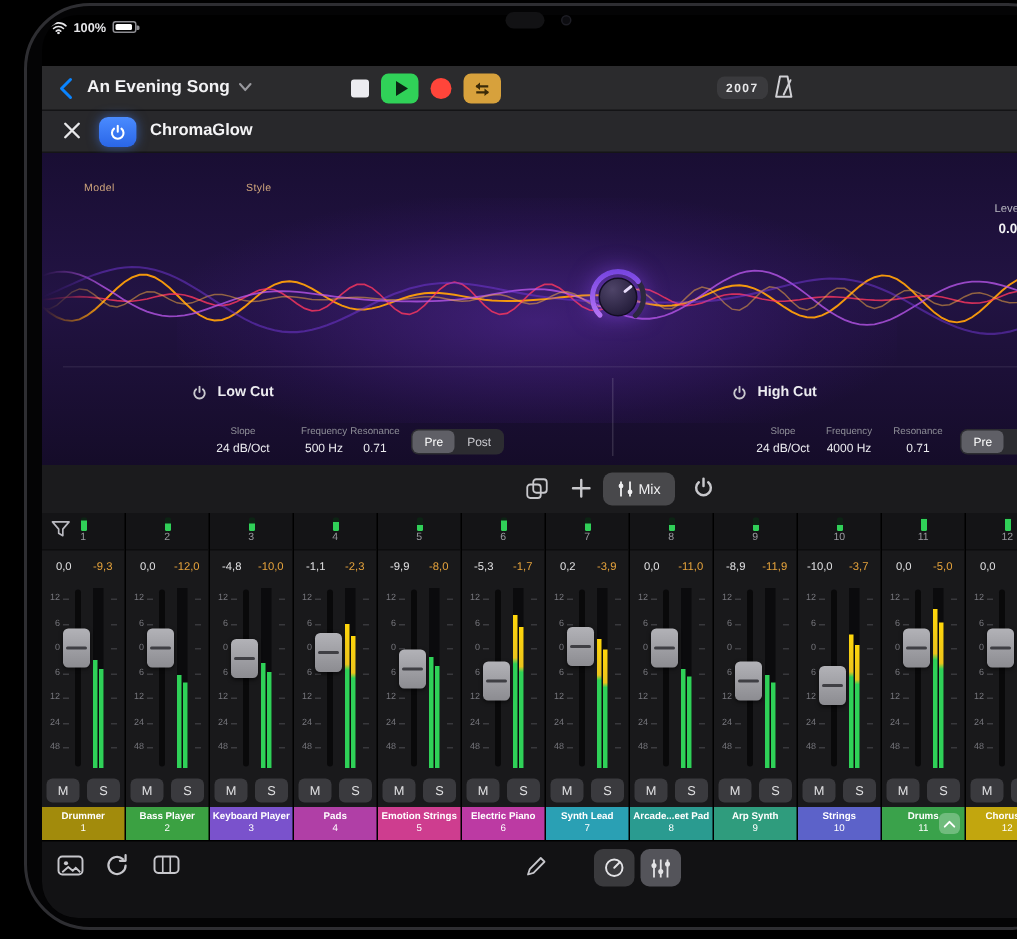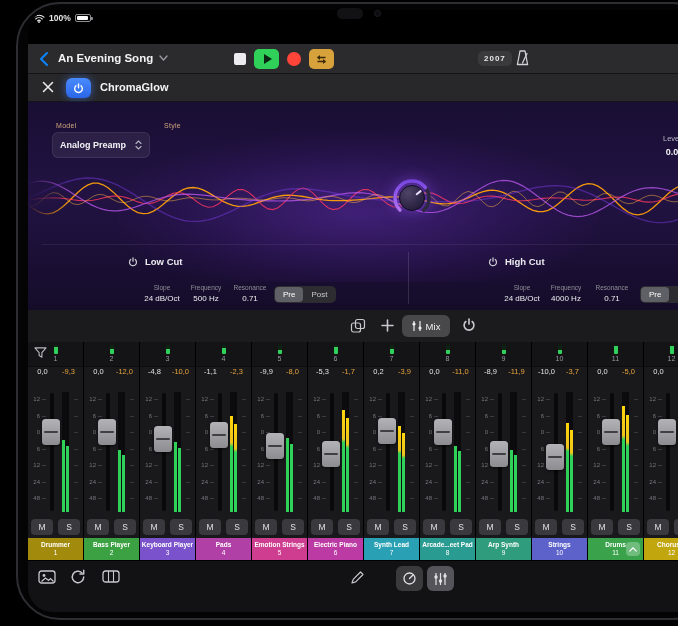--- a/index.html
+++ b/index.html
@@ -86,21 +86,21 @@
           display:flex;align-items:center;justify-content:center;gap:4px;color:#f0f0f2;font-size:9.5px;}
   .icobtn{color:#c8c8cc;position:absolute;}
 
   
   .strips{position:absolute;left:0;top:332px;display:flex;}
   .strip{width:56px;flex:0 0 56px;position:relative;border-right:1px solid rgba(0,0,0,.55);}
   .s-bridge{height:24px;background:#141416;position:relative;}
   .mini-meter{position:absolute;left:26px;top:3px;width:4px;height:9px;background:#0d2414;border-radius:1px;overflow:hidden;}
   .mini-meter i{position:absolute;bottom:0;left:0;right:0;background:#30d158;}
   .ch-num{position:absolute;top:13px;left:0;right:0;text-align:center;font-size:7px;color:#9a9aa0;}
-  .s-values{height:22px;background:#19191b;display:flex;align-items:flex-start;justify-content:center;gap:4px;border-top:1px solid #0d0d0e;}
+  .s-values{height:22px;background:#19191b;display:flex;align-items:center;justify-content:center;gap:4px;border-top:1px solid #0d0d0e;}
   .s-values span{font-size:7.5px;min-width:22px;text-align:center;}
   .s-values .val{color:#e0e0e2;}
   .s-values .peak{color:#e6a33c;}
   .s-fader{height:128px;background:#19191b;position:relative;}
   .rlab{position:absolute;right:43px;font-size:6px;color:#77777d;line-height:6px;}
   .rtick{position:absolute;left:14px;width:4px;height:1px;background:#3c3c40;}
   .rtick2{position:absolute;left:46px;width:4px;height:1px;background:#38383c;}
   .slot{position:absolute;left:22px;top:5px;bottom:5px;width:4px;background:#09090a;border-radius:2px;}
   .meter{position:absolute;left:34px;top:4px;bottom:4px;width:7px;background:#0b0b0d;}
   .mbar{position:absolute;bottom:0;width:3px;background:#2fd158;}
@@ -194,26 +194,20 @@
           <svg id="wave-svg" width="690" height="78" viewBox="0 0 690 78">
               <path d="M0 39 L0 44.4 L5 48.4 L10 51.5 L15 53.4 L20 53.9 L25 52.9 L30 50.3 L35 46.6 L40 42.0 L45 37.0 L50 32.2 L55 28.0 L60 24.9 L65 23.2 L70 23.2 L75 24.8 L80 27.8 L85 31.9 L90 36.7 L95 41.7 L100 46.3 L105 50.0 L110 52.6 L115 53.7 L120 53.3 L125 51.4 L130 48.4 L135 44.6 L140 40.3 L145 36.2 L150 32.5 L155 29.7 L160 28.0 L165 27.5 L170 28.2 L175 29.9 L180 32.4 L185 35.4 L190 38.5 L195 41.4 L200 43.7 L205 45.4 L210 46.3 L215 46.3 L220 45.6 L225 44.4 L230 42.7 L235 40.9 L240 39.1 L245 37.5 L250 36.3 L255 35.5 L260 35.2 L265 35.3 L270 35.8 L275 36.5 L280 37.4 L285 38.3 L290 39.1 L295 39.8 L300 40.3 L305 40.6 L310 40.7 L315 40.7 L320 40.5 L325 40.2 L330 39.8 L335 39.4 L340 38.9 L345 38.3 L350 37.8 L355 37.4 L360 37.0 L365 36.8 L370 36.8 L375 37.1 L380 37.6 L385 38.4 L390 39.4 L395 40.5 L400 41.7 L405 42.7 L410 43.5 L415 43.9 L420 43.7 L425 43.0 L430 41.7 L435 39.9 L440 37.8 L445 35.6 L450 33.4 L455 31.7 L460 30.5 L465 30.2 L470 30.8 L475 32.4 L480 34.8 L485 37.9 L490 41.4 L495 44.8 L500 47.9 L505 50.3 L510 51.5 L515 51.6 L520 50.3 L525 47.7 L530 44.1 L535 39.8 L540 35.2 L545 30.9 L550 27.3 L555 24.8 L560 23.6 L565 24.1 L570 26.1 L575 29.5 L580 33.9 L585 38.8 L590 43.8 L595 48.4 L600 52.0 L605 54.2 L610 54.9 L615 54.0 L620 51.5 L625 47.8 L630 43.3 L635 38.5 L640 33.8 L645 29.8 L650 26.8 L655 25.2 L660 25.0 L665 26.2 L670 28.7 L675 32.1 L680 36.0 L685 40.0 L690 43.6" fill="none" stroke="#ff9f0a" stroke-width="1.3" opacity="0.95"></path>
               <path d="M0 39 L0 39.8 L5 39.4 L10 38.8 L15 38.3 L20 38.0 L25 37.8 L30 38.0 L35 38.4 L40 39.0 L45 39.8 L50 40.4 L55 40.8 L60 40.8 L65 40.2 L70 39.3 L75 38.0 L80 36.9 L85 36.1 L90 36.0 L95 36.7 L100 38.1 L105 40.0 L110 41.9 L115 43.3 L120 43.7 L125 42.9 L130 41.0 L135 38.4 L140 35.6 L145 33.4 L150 32.5 L155 33.2 L160 35.5 L165 38.8 L170 42.5 L175 45.6 L180 47.2 L185 46.8 L190 44.3 L195 40.4 L200 35.9 L205 32.0 L210 29.6 L215 29.6 L220 31.9 L225 36.0 L230 41.1 L235 45.8 L240 48.9 L245 49.6 L250 47.7 L255 43.6 L260 38.3 L265 33.1 L270 29.4 L275 28.0 L280 29.4 L285 33.1 L290 38.3 L295 43.6 L300 47.7 L305 49.6 L310 48.9 L315 45.8 L320 41.1 L325 36.0 L330 31.9 L335 29.6 L340 29.6 L345 32.0 L350 35.9 L355 40.4 L360 44.3 L365 46.7 L370 47.1 L375 45.6 L380 42.5 L385 38.8 L390 35.5 L395 33.2 L400 32.5 L405 33.4 L410 35.6 L415 38.4 L420 41.0 L425 42.9 L430 43.7 L435 43.2 L440 41.9 L445 40.0 L450 38.1 L455 36.7 L460 36.0 L465 36.1 L470 36.9 L475 38.1 L480 39.3 L485 40.2 L490 40.8 L495 40.8 L500 40.4 L505 39.8 L510 39.0 L515 38.4 L520 38.0 L525 37.8 L530 38.0 L535 38.3 L540 38.8 L545 39.4 L550 39.8 L555 40.1 L560 40.2 L565 39.9 L570 39.4 L575 38.7 L580 37.9 L585 37.3 L590 37.1 L595 37.3 L600 38.0 L605 39.2 L610 40.4 L615 41.6 L620 42.1 L625 42.0 L630 41.0 L635 39.3 L640 37.3 L645 35.4 L650 34.3 L655 34.3 L660 35.6 L665 37.9 L670 40.7 L675 43.4 L680 45.2 L685 45.6 L690 44.3" fill="none" stroke="#ff375f" stroke-width="1.1" opacity="0.8"></path>
               <path d="M0 39 L0 23.9 L5 22.2 L10 21.3 L15 21.1 L20 21.8 L25 23.1 L30 25.1 L35 27.7 L40 30.6 L45 33.7 L50 36.9 L55 40.1 L60 43.0 L65 45.6 L70 47.7 L75 49.3 L80 50.4 L85 50.9 L90 50.8 L95 50.2 L100 49.2 L105 47.8 L110 46.1 L115 44.3 L120 42.5 L125 40.7 L130 39.0 L135 37.5 L140 36.3 L145 35.3 L150 34.6 L155 34.3 L160 34.1 L165 34.3 L170 34.6 L175 35.1 L180 35.7 L185 36.4 L190 37.0 L195 37.7 L200 38.3 L205 38.8 L210 39.3 L215 39.7 L220 40.1 L225 40.4 L230 40.6 L235 40.7 L240 40.9 L245 40.9 L250 41.0 L255 40.9 L260 40.8 L265 40.6 L270 40.3 L275 39.9 L280 39.4 L285 38.8 L290 38.0 L295 37.2 L300 36.3 L305 35.4 L310 34.6 L315 33.8 L320 33.2 L325 32.9 L330 32.7 L335 32.9 L340 33.5 L345 34.4 L350 35.6 L355 37.2 L360 39.0 L365 41.1 L370 43.2 L375 45.4 L380 47.5 L385 49.3 L390 50.8 L395 51.9 L400 52.5 L405 52.5 L410 51.8 L415 50.5 L420 48.6 L425 46.2 L430 43.3 L435 40.1 L440 36.7 L445 33.2 L450 29.9 L455 26.9 L460 24.3 L465 22.3 L470 21.0 L475 20.4 L480 20.7 L485 21.7 L490 23.6 L495 26.1 L500 29.2 L505 32.7 L510 36.4 L515 40.3 L520 44.1 L525 47.6 L530 50.7 L535 53.2 L540 55.1 L545 56.2 L550 56.6 L555 56.2 L560 55.0 L565 53.3 L570 50.9 L575 48.2 L580 45.2 L585 42.1 L590 39.0 L595 36.1 L600 33.5 L605 31.3 L610 29.6 L615 28.4 L620 27.8 L625 27.7 L630 28.1 L635 29.0 L640 30.2 L645 31.7 L650 33.4 L655 35.2 L660 36.9 L665 38.5 L670 40.0 L675 41.2 L680 42.1 L685 42.8 L690 43.3" fill="none" stroke="#bf5af2" stroke-width="1.2" opacity="0.75"></path>
               <path d="M0 39 L0 45.5 L5 46.0 L10 43.4 L15 39.0 L20 34.7 L25 32.6 L30 33.3 L35 36.6 L40 40.7 L45 43.8 L50 44.6 L55 42.9 L60 39.7 L65 36.4 L70 34.5 L75 34.7 L80 36.8 L85 39.6 L90 41.9 L95 42.7 L100 41.9 L105 39.9 L110 37.7 L115 36.4 L120 36.3 L125 37.4 L130 39.0 L135 40.4 L140 41.0 L145 40.7 L150 39.7 L155 38.6 L160 37.8 L165 37.7 L170 38.1 L175 38.9 L180 39.6 L185 39.9 L190 39.9 L195 39.4 L200 38.9 L205 38.4 L210 38.2 L215 38.3 L220 38.8 L225 39.3 L230 39.8 L235 39.9 L240 39.6 L245 39.0 L250 38.3 L255 37.8 L260 37.8 L265 38.4 L270 39.4 L275 40.4 L280 40.9 L285 40.5 L290 39.3 L295 37.7 L300 36.6 L305 36.4 L310 37.5 L315 39.4 L320 41.5 L325 42.6 L330 42.1 L335 40.1 L340 37.3 L345 35.1 L350 34.5 L355 36.0 L360 39.0 L365 42.3 L370 44.3 L375 44.0 L380 41.3 L385 37.3 L390 33.9 L395 32.6 L400 34.2 L405 38.1 L410 42.6 L415 45.7 L420 45.8 L425 42.8 L430 37.9 L435 33.5 L440 31.4 L445 32.7 L450 36.9 L455 42.2 L460 46.1 L465 46.8 L470 44.0 L475 39.0 L480 33.9 L485 31.2 L490 32.0 L495 35.9 L500 41.2 L505 45.4 L510 46.7 L515 44.6 L520 40.0 L525 35.1 L530 32.1 L535 32.2 L540 35.4 L545 40.0 L550 44.0 L555 45.6 L560 44.2 L565 40.7 L570 36.6 L575 33.8 L580 33.5 L585 35.6 L590 39.0 L595 42.2 L600 43.7 L605 43.1 L610 40.7 L615 37.8 L620 35.7 L625 35.2 L630 36.4 L635 38.6 L640 40.7 L645 41.8 L650 41.6 L655 40.3 L660 38.7 L665 37.4 L670 36.9 L675 37.4 L680 38.5 L685 39.7 L690 40.3" fill="none" stroke="#ffb340" stroke-width="1" opacity="0.5"></path>
               <path d="M0 39 L0 38.2 L5 36.1 L10 33.9 L15 31.6 L20 29.4 L25 27.2 L30 25.1 L35 23.1 L40 21.5 L45 20.1 L50 19.0 L55 18.3 L60 18.0 L65 18.2 L70 18.8 L75 19.8 L80 21.3 L85 23.2 L90 25.4 L95 28.0 L100 30.9 L105 33.9 L110 37.1 L115 40.4 L120 43.6 L125 46.8 L130 49.8 L135 52.6 L140 55.1 L145 57.2 L150 58.9 L155 60.2 L160 61.1 L165 61.4 L170 61.4 L175 60.8 L180 59.9 L185 58.5 L190 56.8 L195 54.9 L200 52.7 L205 50.3 L210 47.8 L215 45.3 L220 42.8 L225 40.3 L230 38.0 L235 35.9 L240 34.1 L245 32.4 L250 31.1 L255 30.0 L260 29.3 L265 28.8 L270 28.6 L275 28.7 L280 29.0 L285 29.5 L290 30.2 L295 31.0 L300 31.8 L305 32.8 L310 33.8 L315 34.7 L320 35.6 L325 36.5 L330 37.3 L335 38.0 L340 38.7 L345 39.2 L350 39.7 L355 40.0 L360 40.4 L365 40.6 L370 40.8 L375 40.9 L380 41.1 L385 41.2 L390 41.3 L395 41.4 L400 41.5 L405 41.6 L410 41.7 L415 41.7 L420 41.7 L425 41.7 L430 41.5 L435 41.3 L440 41.0 L445 40.6 L450 40.1 L455 39.4 L460 38.6 L465 37.7 L470 36.7 L475 35.6 L480 34.4 L485 33.1 L490 31.8 L495 30.6 L500 29.4 L505 28.3 L510 27.3 L515 26.6 L520 26.0 L525 25.7 L530 25.8 L535 26.1 L540 26.8 L545 27.8 L550 29.1 L555 30.8 L560 32.8 L565 35.0 L570 37.5 L575 40.1 L580 42.9 L585 45.7 L590 48.5 L595 51.2 L600 53.8 L605 56.1 L610 58.2 L615 59.9 L620 61.2 L625 62.1 L630 62.6 L635 62.6 L640 62.0 L645 61.1 L650 59.6 L655 57.8 L660 55.5 L665 53.0 L670 50.2 L675 47.2 L680 44.0 L685 40.8 L690 37.7" fill="none" stroke="#7d3ce8" stroke-width="1.4" opacity="0.45"></path>
             </svg>
         </div>
 
         <span class="sel-label" style="left:28px;top:20px">Model</span>
-        <div class="selbox" style="left:24px;top:30px;width:98px">
-          <span class="sv">Analog Preamp</span>
-          <svg width="7" height="10" viewBox="0 0 7 10">
-              <path d="M1 3.5L3.5 1 6 3.5M1 6.5L3.5 9 6 6.5" fill="none" stroke="#b5b5be" stroke-width="1.1" stroke-linecap="round"></path>
-            </svg>
-        </div>
         <span class="sel-label" style="left:136px;top:20px">Style</span>
 
         <svg class="knob" id="knob-svg" width="48" height="48" viewBox="0 0 48 48">
           <defs>
             <linearGradient id="kg" x1="0" y1="1" x2="1" y2="0">
                 <stop offset="0" stop-color="#6a3bdc"></stop>
                 <stop offset="1" stop-color="#cb84ff"></stop>
               </linearGradient>
             <radialGradient id="kf" cx="35%" cy="30%" r="80%">
                 <stop offset="0" stop-color="#4e4468"></stop>
@@ -238,21 +232,21 @@
           <svg width="10" height="10" viewBox="0 0 12 12">
               <path d="M6 1v4.2" stroke="#c9c9ce" stroke-width="1.5" stroke-linecap="round"></path>
               <path d="M3.3 3a4.2 4.2 0 1 0 5.4 0" fill="none" stroke="#c9c9ce" stroke-width="1.5" stroke-linecap="round"></path>
             </svg>
           <span class="st">Low Cut</span>
         </div>
         <div class="param" style="left:108px;top:182px">
           <div class="pl">Slope</div>
           <div class="pv">24 dB/Oct</div>
         </div>
-        <div class="param" style="left:152px;top:182px">
+        <div class="param" style="left:162px;top:182px">
           <div class="pl">Frequency</div>
           <div class="pv">500 Hz</div>
         </div>
         <div class="param" style="left:196px;top:182px">
           <div class="pl">Resonance</div>
           <div class="pv">0.71</div>
         </div>
         <div class="seg" style="left:246px;top:184px">
           <button class="on">Pre</button>
           <button>Post</button>

